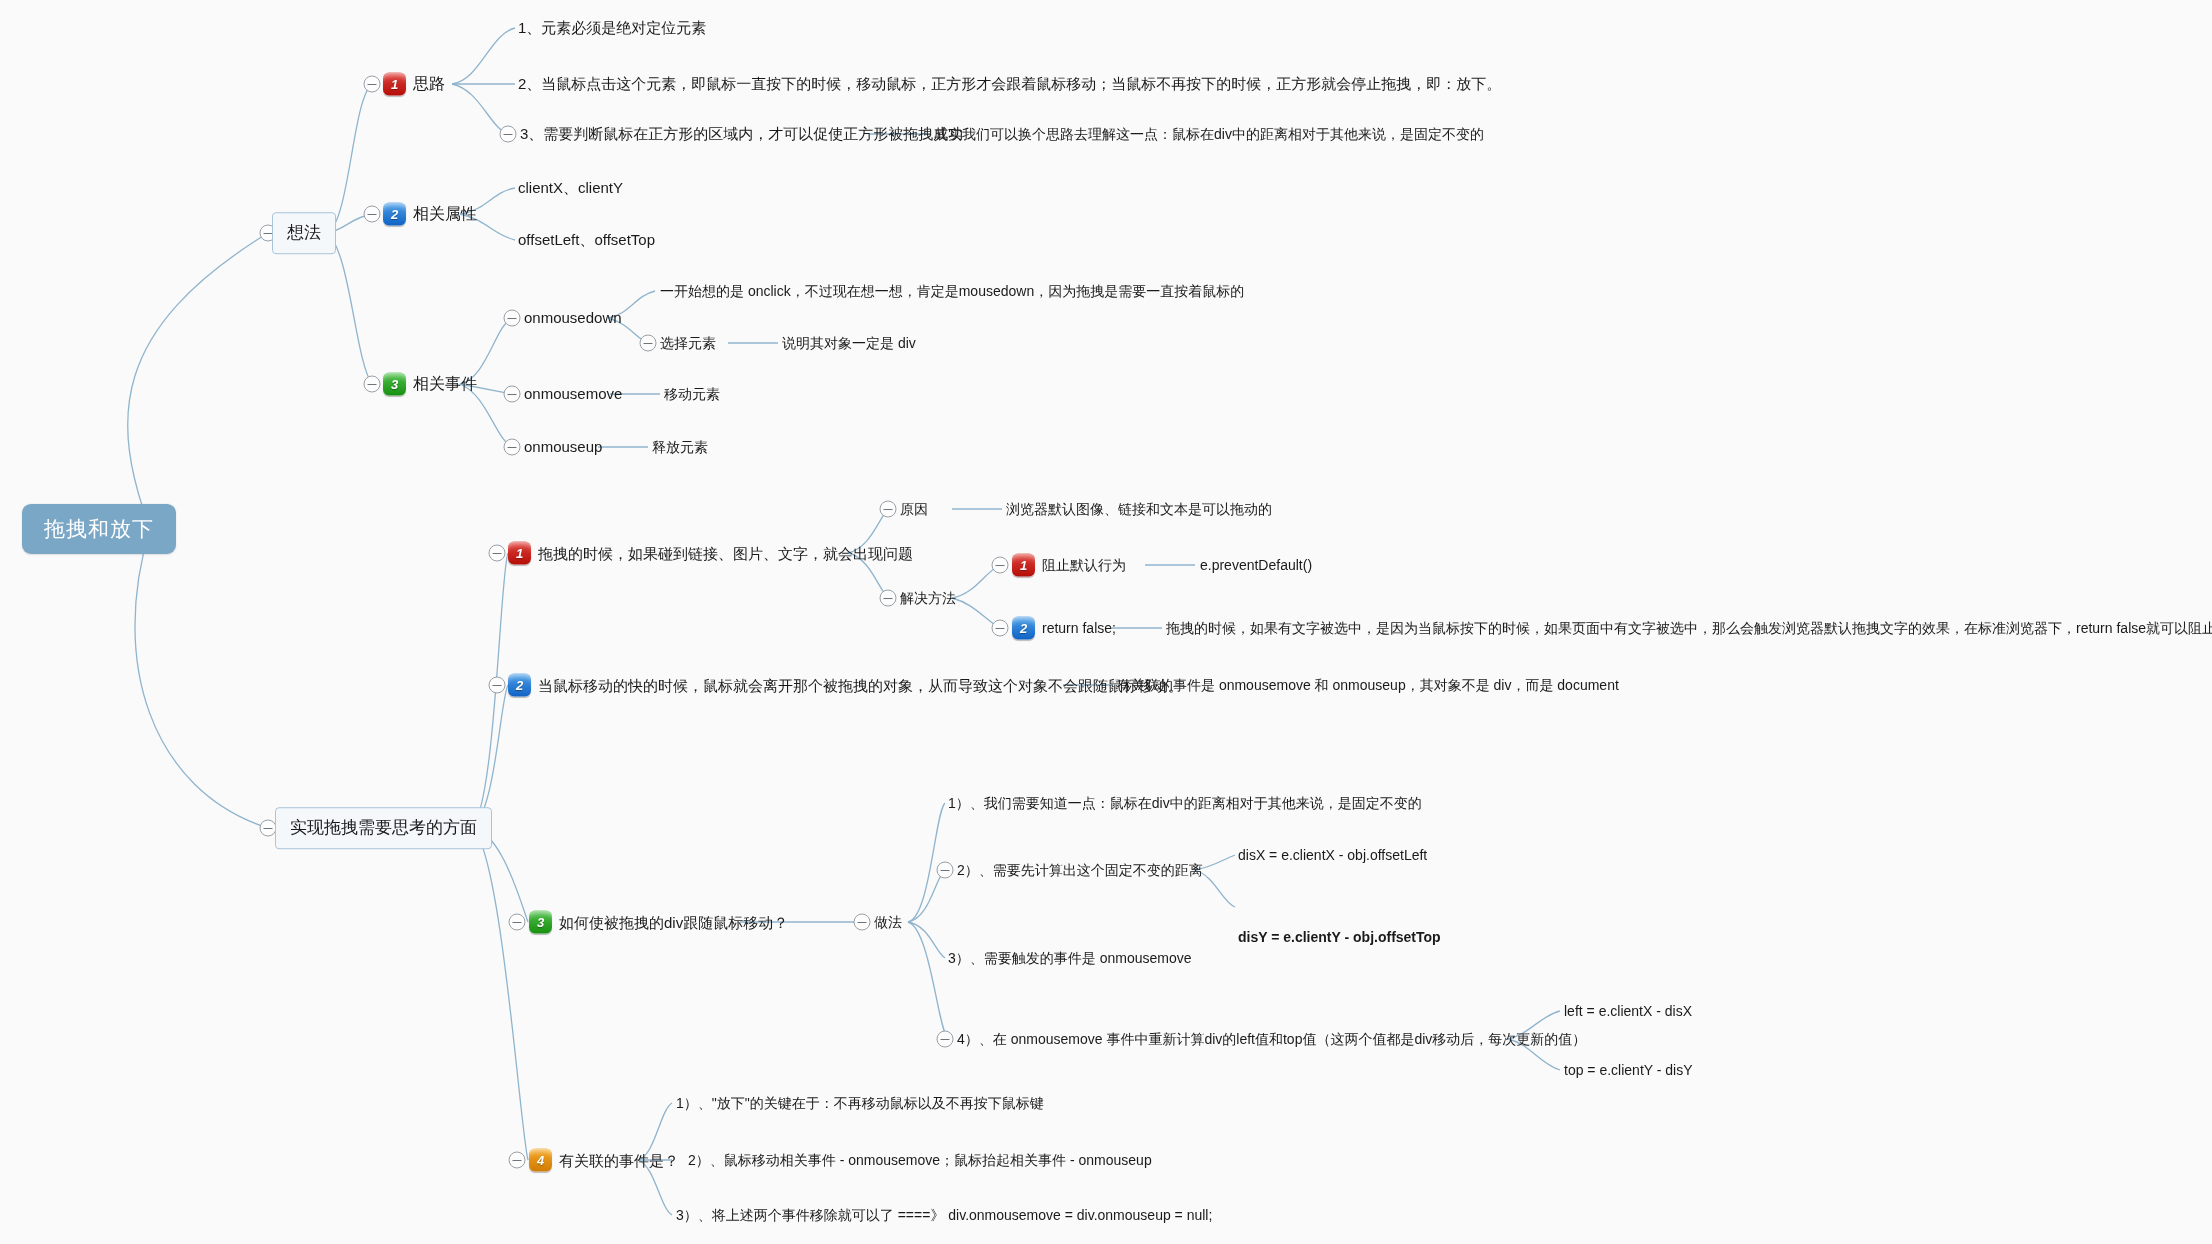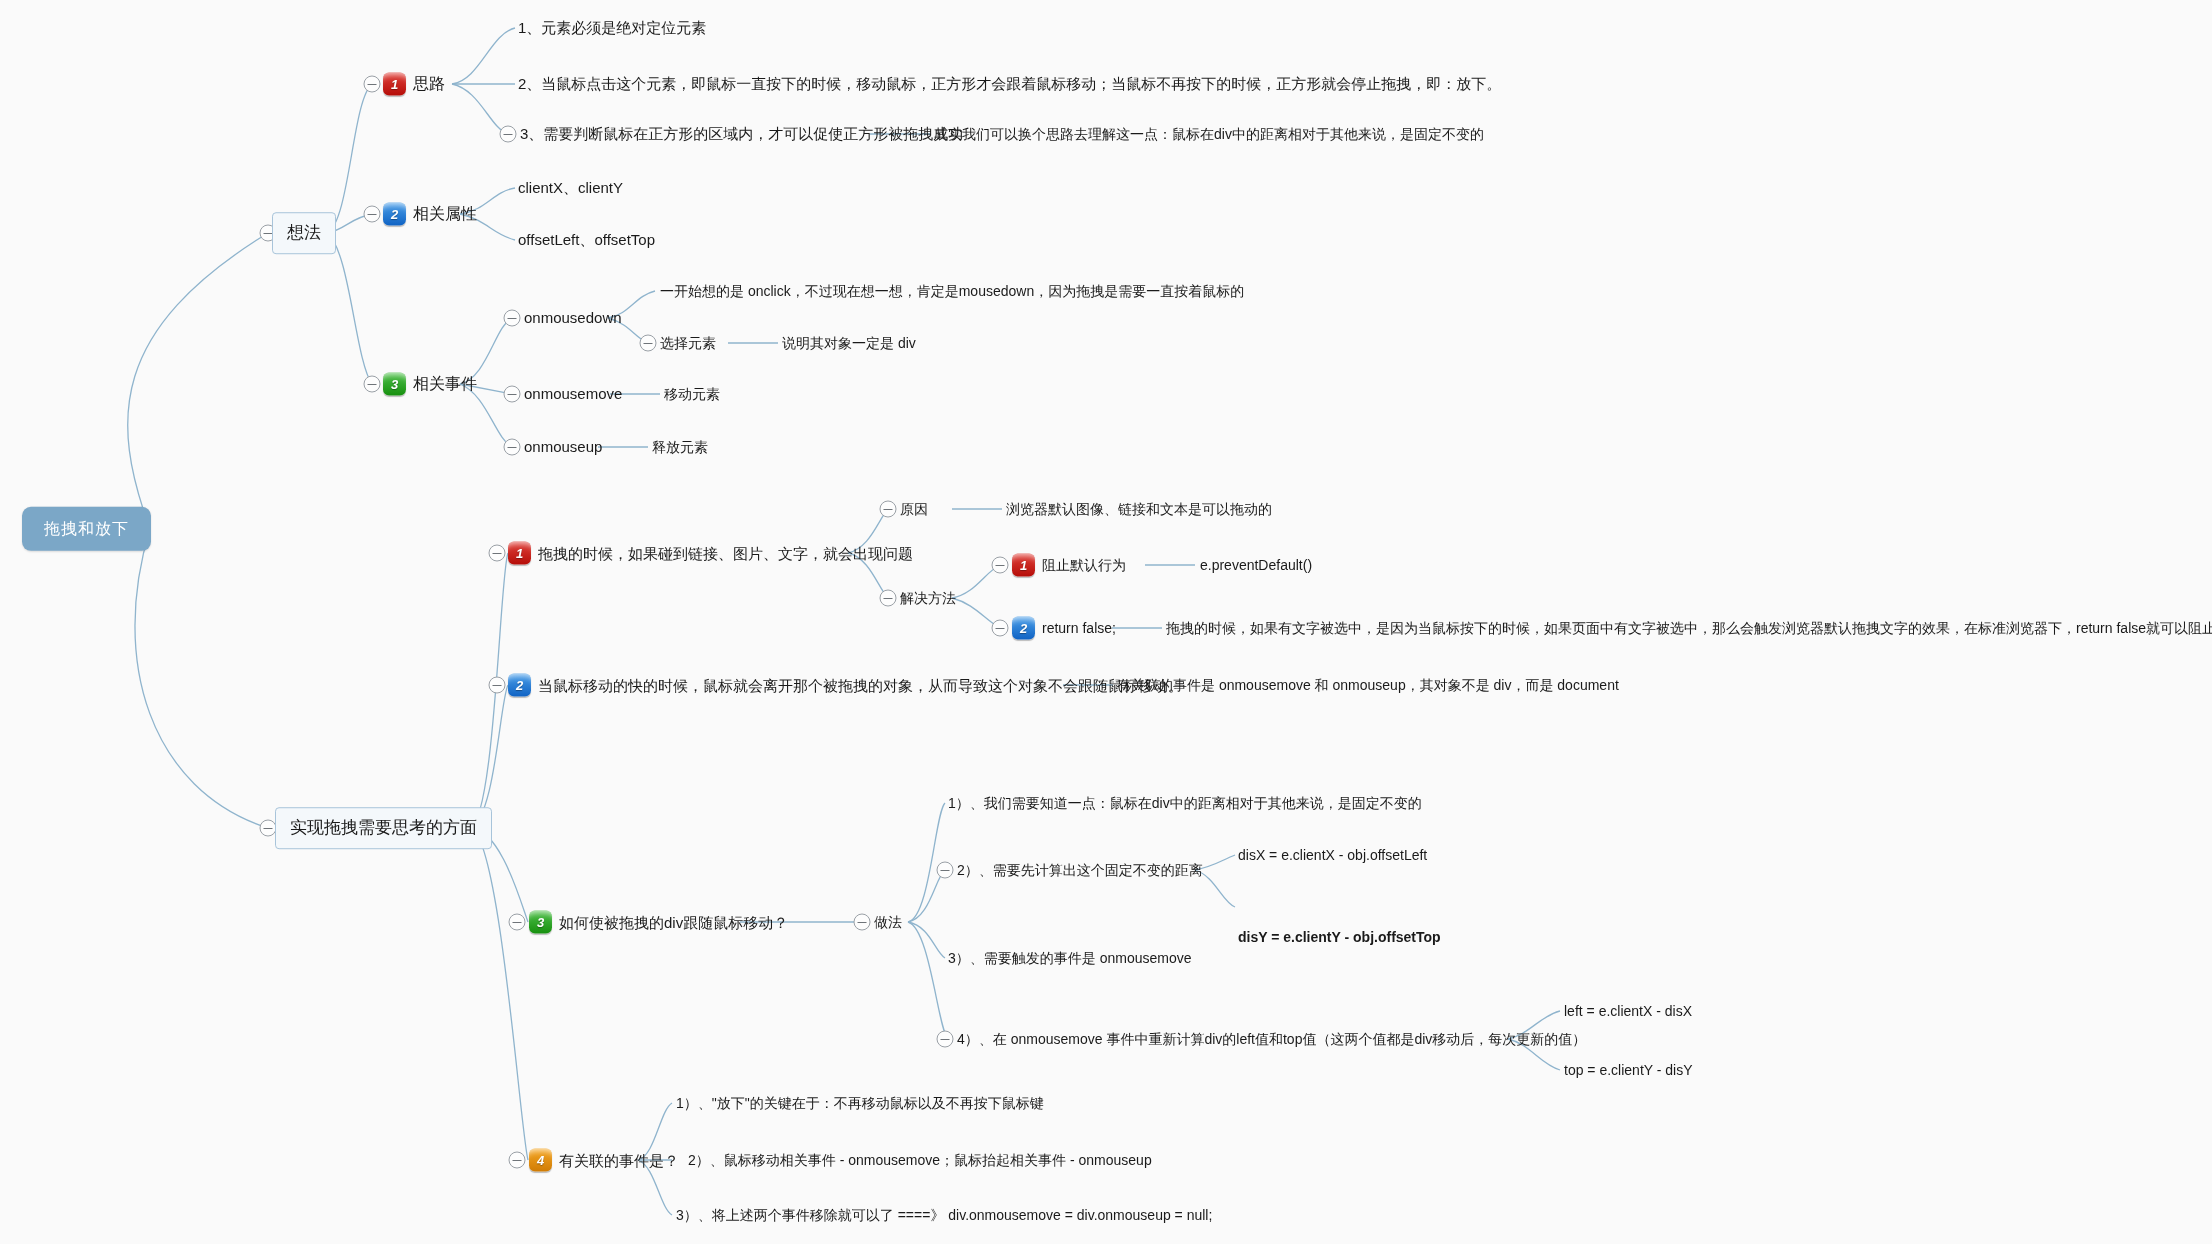--- a/index.html
+++ b/index.html
@@ -23,21 +23,21 @@
     transform:translateY(-50%);
   }
   .node .txt{line-height:1.15;}
 
   
   .root{
     background:#7ba7c7;
     color:#fff;
     border-radius:9px;
     padding:13px 22px;
-    font-size:16px;
+    font-size:21px;
     letter-spacing:1px;
     box-shadow:0 1px 2px rgba(0,0,0,.12);
   }
   
   .boxed{
     border:1px solid #a8c4da;
     background:#f4f8fb;
     border-radius:4px;
     padding:10px 14px;
     font-size:17px;

